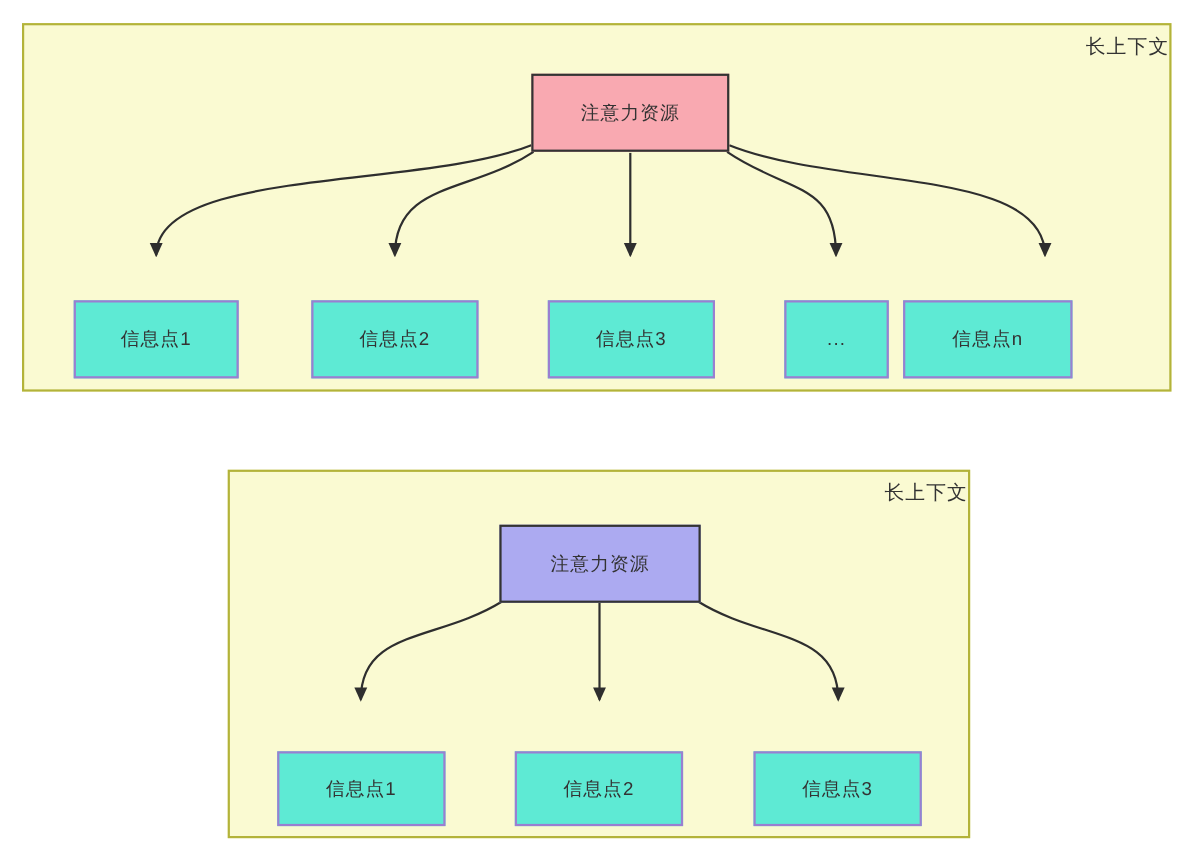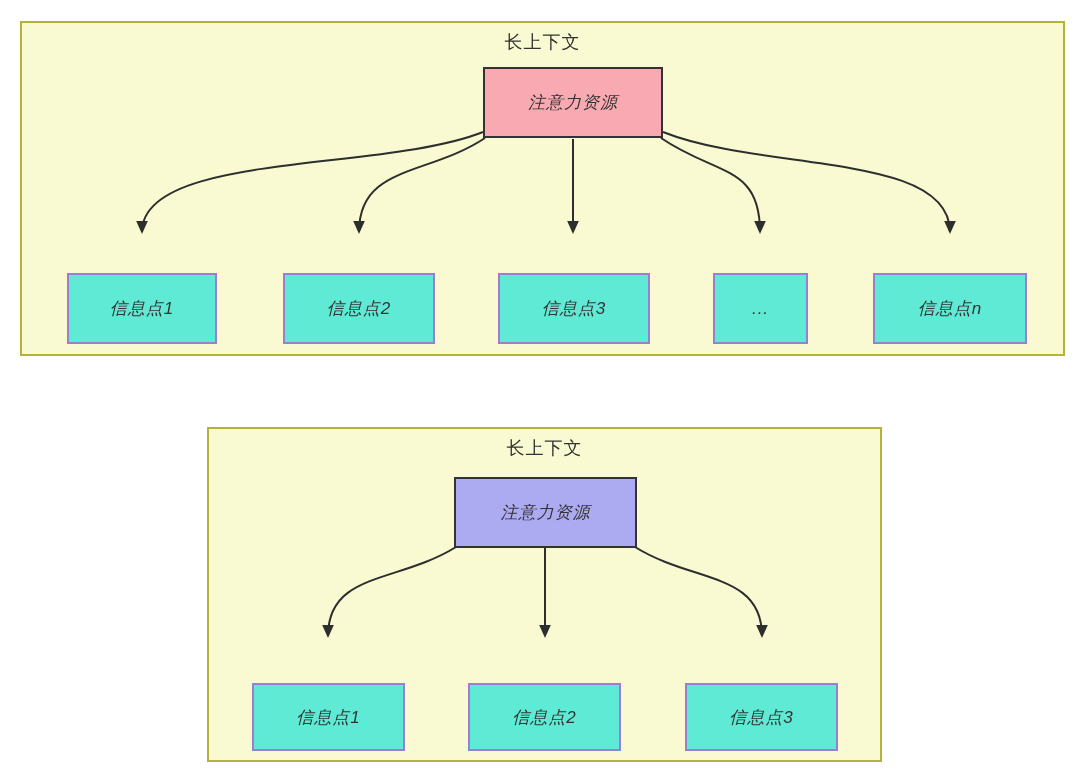--- a/index.html
+++ b/index.html
@@ -21,21 +21,21 @@
     border: 2px solid #b3b33a;
     box-sizing: border-box;
   }
   .panel-long  { left: 20px;  top: 21px;  width: 1045px; height: 335px; }
   .panel-short { left: 207px; top: 427px; width: 675px;  height: 335px; }
   .panel-title {
     position: absolute;
     top: 7px;
     left: 0;
     width: 100%;
-    text-align: center;
+    text-align: right;
     font-size: 18px;
     color: #333333;
     letter-spacing: 1px;
   }
   .arrow-layer {
     position: absolute;
     left: 0;
     top: 0;
     width: 1080px;
     height: 774px;
@@ -43,38 +43,37 @@
   }
   .node {
     position: absolute;
     box-sizing: border-box;
     display: flex;
     align-items: center;
     justify-content: center;
     font-size: 17px;
     color: #333333;
     letter-spacing: 1px;
-    font-style: italic;
   }
   .source-box {
     border: 2.5px solid #333333;
   }
   .source-long  { left: 483px; top: 67px;  width: 180px; height: 71px; background: #f9a9b1; }
   .source-short { left: 454px; top: 477px; width: 183px; height: 71px; background: #acaaf1; }
   .info-box {
     background: #5eead4;
     border: 2px solid #9a7fd1;
     margin-top: 38px;
   }
   
   .ln1 { left: 67px;  top: 235px; width: 150px; height: 71px; }
   .ln2 { left: 283px; top: 235px; width: 152px; height: 71px; }
   .ln3 { left: 498px; top: 235px; width: 152px; height: 71px; }
   .ln4 { left: 713px; top: 235px; width: 95px;  height: 71px; }
-  .ln5 { left: 873px; top: 235px; width: 154px; height: 71px; }
+  .ln5 { left: 821px; top: 235px; width: 154px; height: 71px; }
   
   .sn1 { left: 252px; top: 645px; width: 153px; height: 68px; }
   .sn2 { left: 468px; top: 645px; width: 153px; height: 68px; }
   .sn3 { left: 685px; top: 645px; width: 153px; height: 68px; }
   .arrow-path {
     fill: none;
     stroke: #2e2e2e;
     stroke-width: 2;
   }
 </style>

